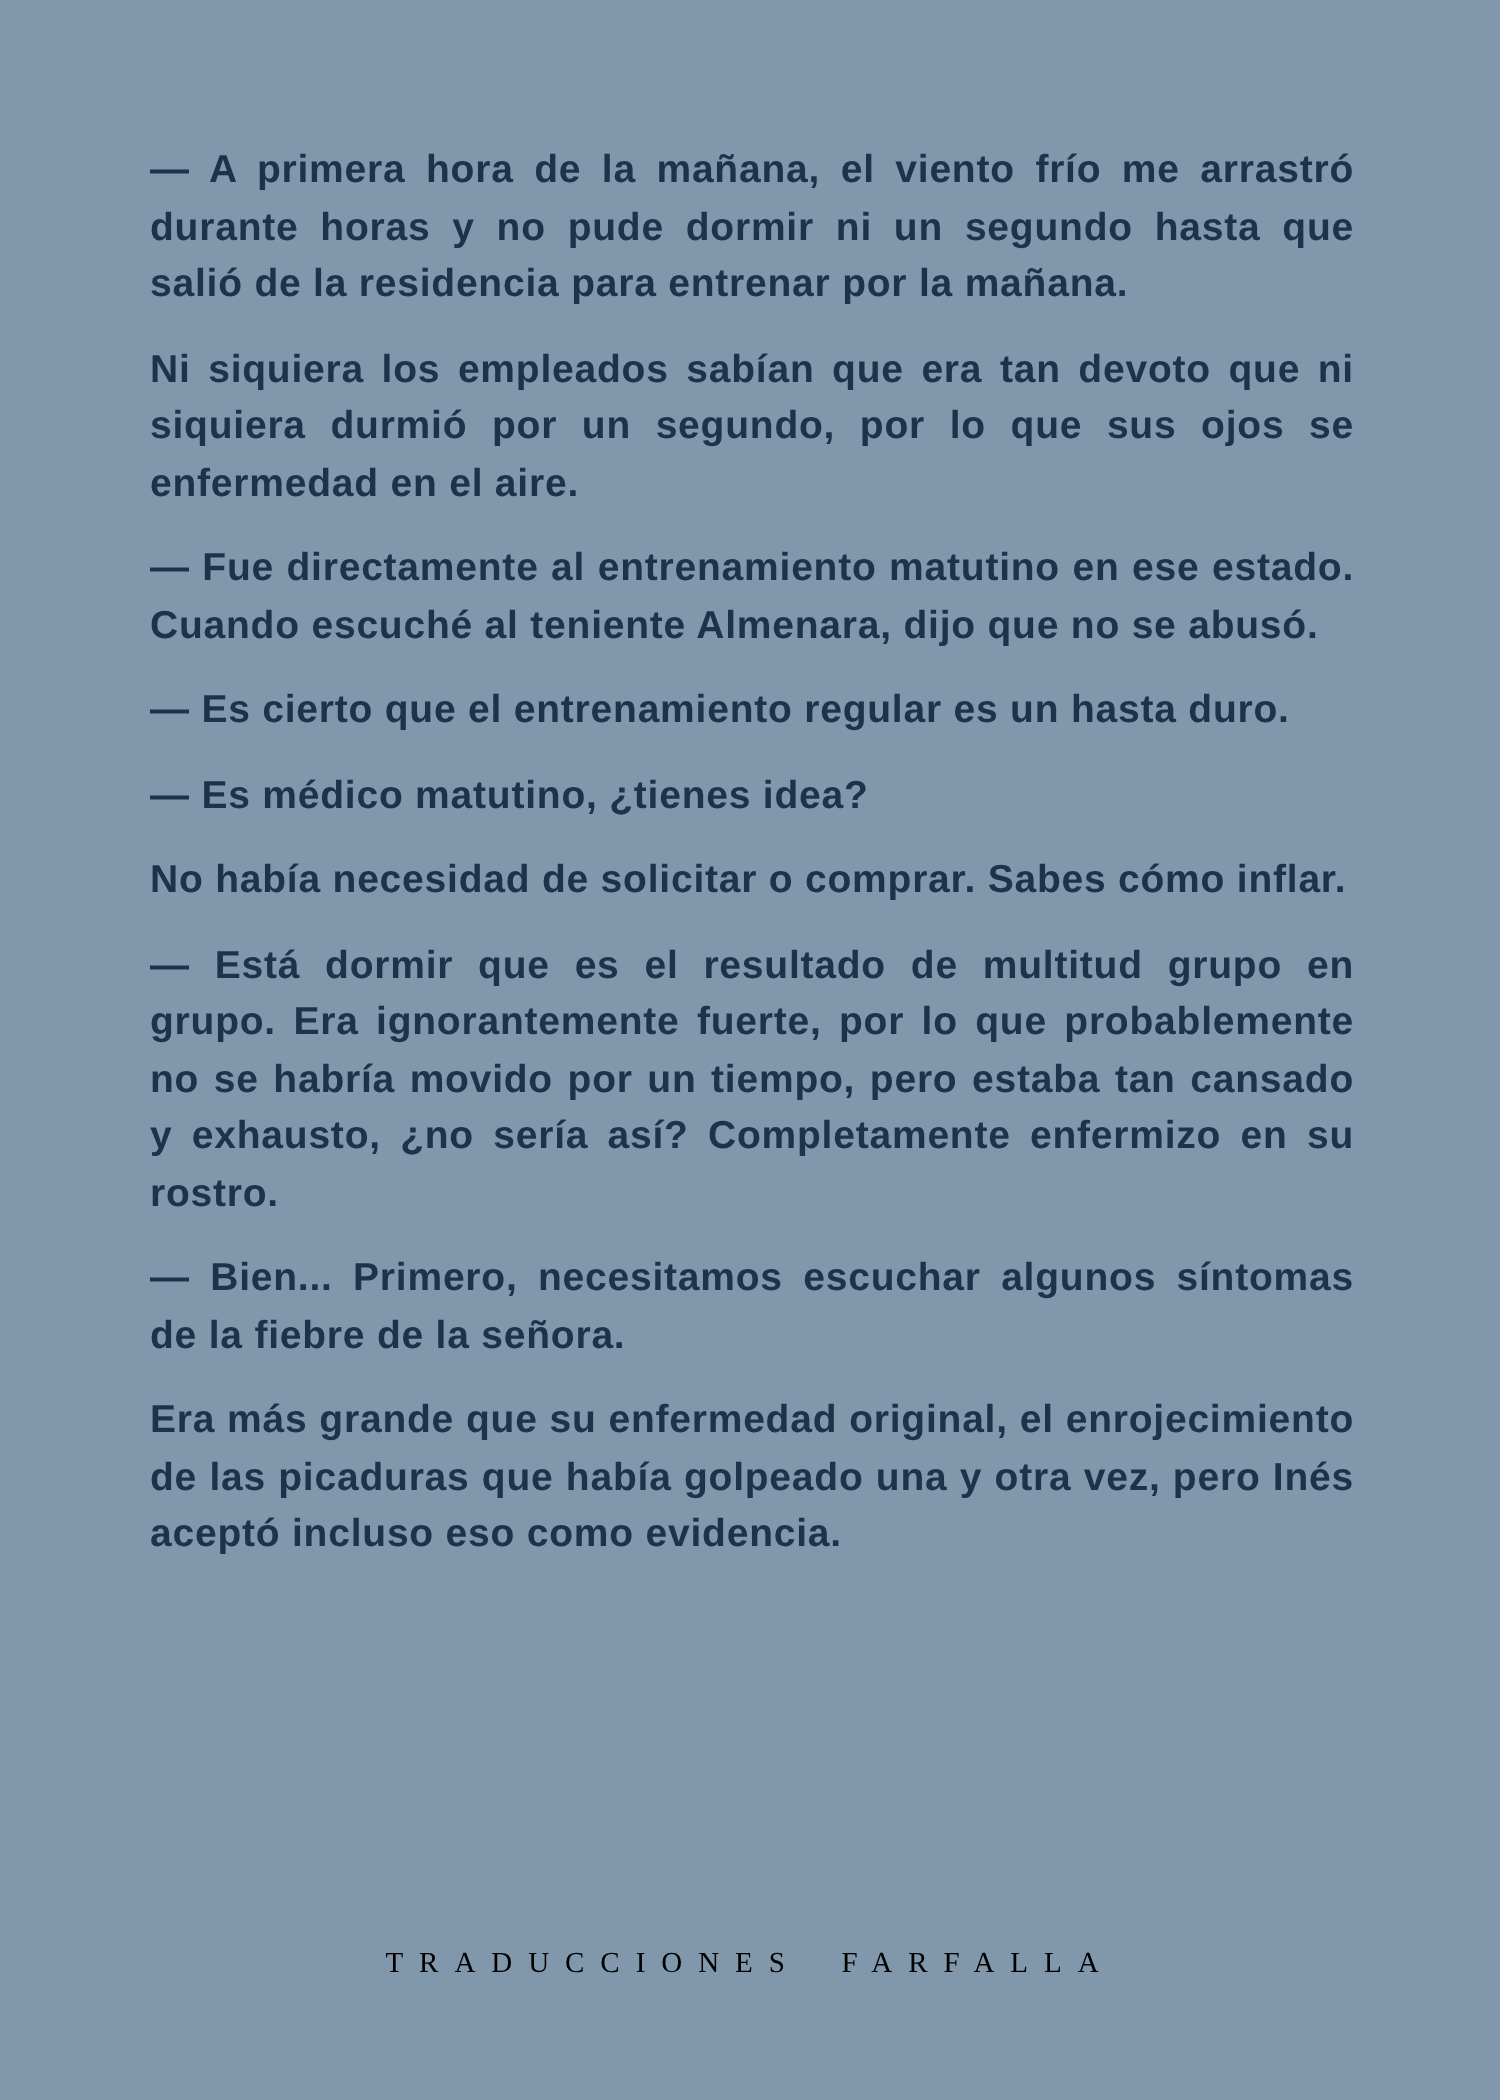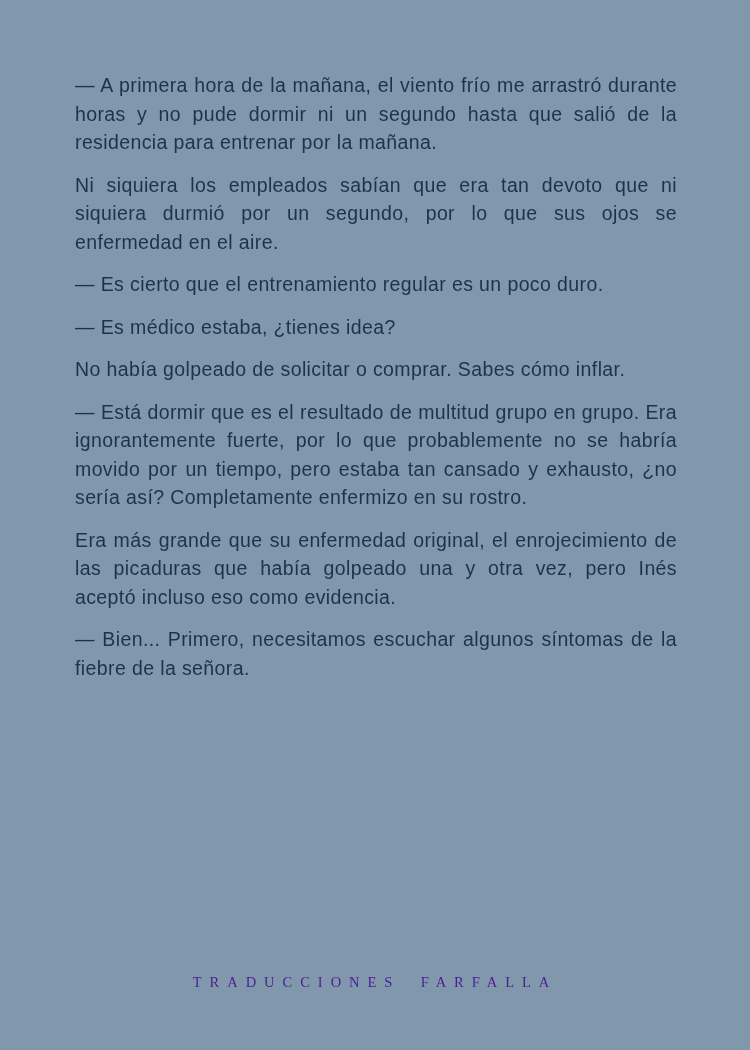--- a/index.html
+++ b/index.html
@@ -25,44 +25,45 @@
     right: 73px;
     top: 71px;
   }
   .text-block p {
     margin: 0 0 14px 0;
     color: #1d3349;
     font-size: 19.5px;
     line-height: 28.5px;
     text-align: justify;
     letter-spacing: 0.02em;
-    font-weight: 400;
+    font-weight: 700;
   }
   .footer {
     position: absolute;
     left: 0;
     right: 0;
     top: 974px;
     text-align: center;
-    color: #4c1d95;
+    color: #000000;
     font-family: "Liberation Serif", "DejaVu Serif", serif;
     font-size: 14.5px;
     letter-spacing: 0.55em;
     word-spacing: 0.6em;
     font-weight: 400;
   }
 </style>
 </head>
 <body>
 
 <div class="page">
   <div class="text-block">
     <p>— A primera hora de la mañana, el viento frío me arrastró durante horas y no pude dormir ni un segundo hasta que salió de la residencia para entrenar por la mañana.</p>
     <p>Ni siquiera los empleados sabían que era tan devoto que ni siquiera durmió por un segundo, por lo que sus ojos se enfermedad en el aire.</p>
-    <p>— Es cierto que el entrenamiento regular es un poco duro.</p>
-    <p>— Es médico estaba, ¿tienes idea?</p>
-    <p>No había golpeado de solicitar o comprar. Sabes cómo inflar.</p>
+    <p>— Fue directamente al entrenamiento matutino en ese estado. Cuando escuché al teniente Almenara, dijo que no se abusó.</p>
+    <p>— Es cierto que el entrenamiento regular es un hasta duro.</p>
+    <p>— Es médico matutino, ¿tienes idea?</p>
+    <p>No había necesidad de solicitar o comprar. Sabes cómo inflar.</p>
     <p>— Está dormir que es el resultado de multitud grupo en grupo. Era ignorantemente fuerte, por lo que probablemente no se habría movido por un tiempo, pero estaba tan cansado y exhausto, ¿no sería así? Completamente enfermizo en su rostro.</p>
+    <p>— Bien... Primero, necesitamos escuchar algunos síntomas de la fiebre de la señora.</p>
     <p>Era más grande que su enfermedad original, el enrojecimiento de las picaduras que había golpeado una y otra vez, pero Inés aceptó incluso eso como evidencia.</p>
-    <p>— Bien... Primero, necesitamos escuchar algunos síntomas de la fiebre de la señora.</p>
   </div>
   <div class="footer">TRADUCCIONES FARFALLA</div>
 </div>
 
 </body></html>

